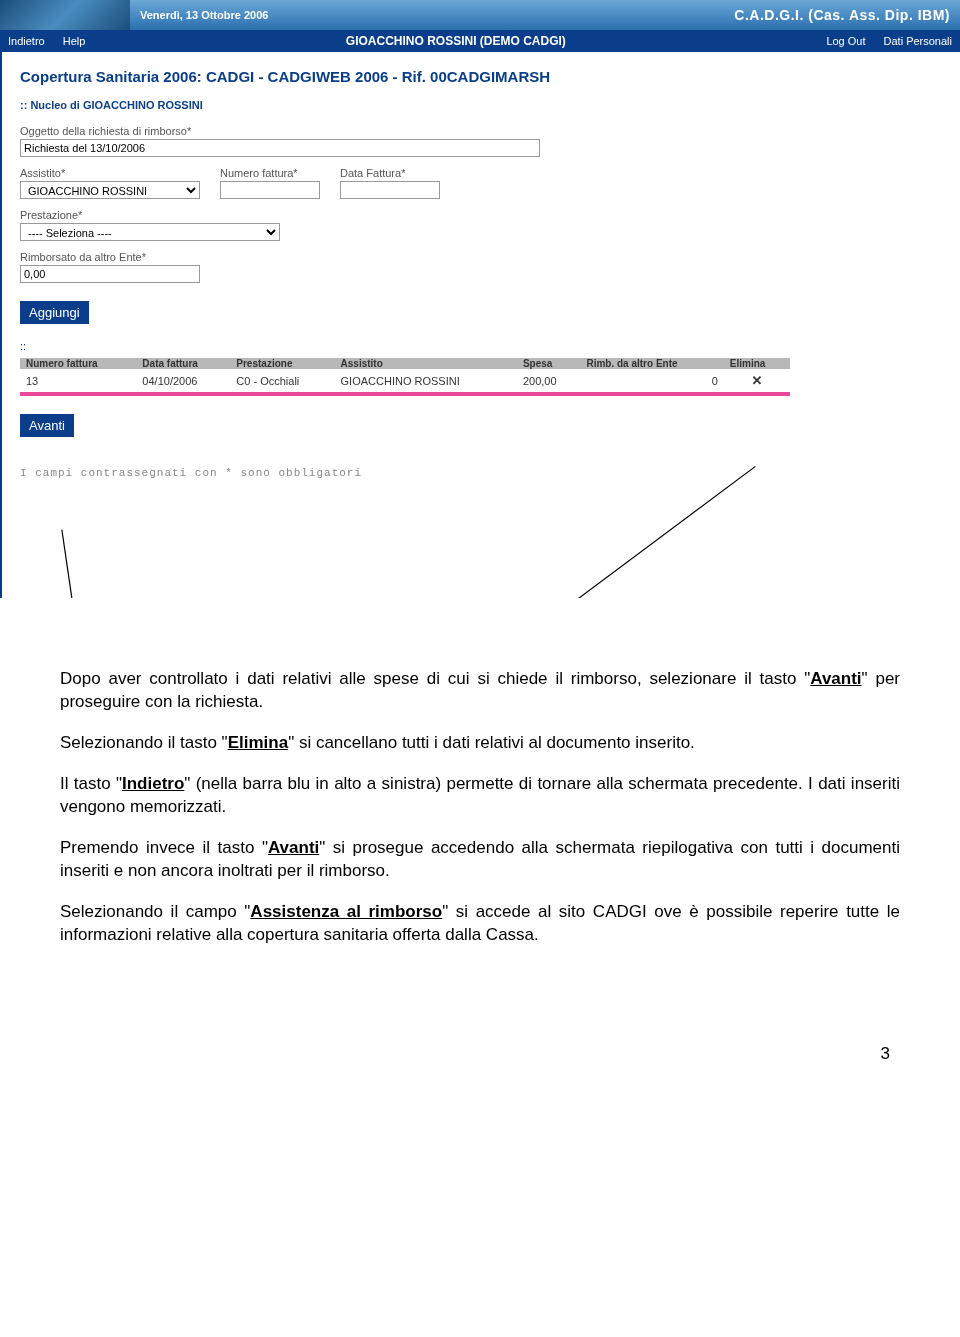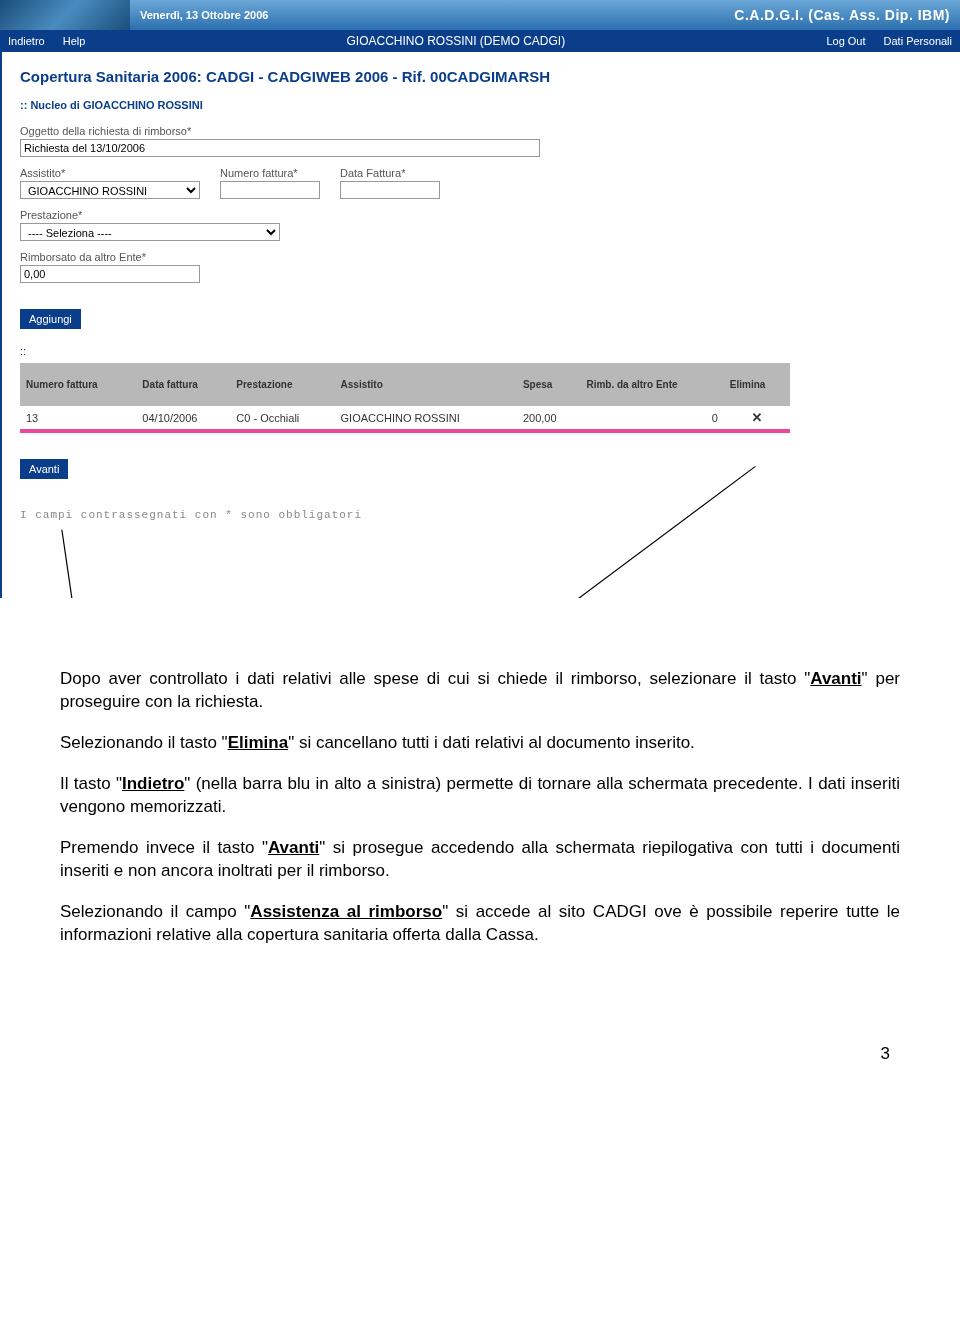--- a/index.html
+++ b/index.html
@@ -37,21 +37,21 @@
     height: 22px;
     background: #0a3e8a;
     color: #fff;
     display: flex;
     align-items: center;
     font-size: 11px;
     padding: 0 8px;
     gap: 18px;
   }
   .navbar .spacer { flex: 1; }
-  .navbar .center { font-weight: normal; font-size: 12px; }
+  .navbar .center { font-weight: bold; font-size: 12px; }
   .navbar span { cursor: pointer; }
   .page-body {
     border-left: 2px solid #0a3e8a;
     padding: 16px 18px 10px 18px;
     background: #fff;
     min-height: 520px;
     position: relative;
   }
   .page-title {
     color: #0a3e8a;
@@ -82,42 +82,42 @@
     box-sizing: border-box;
   }
   .wide { width: 520px; }
   .w180 { width: 180px; }
   .w100 { width: 100px; }
   .w260 { width: 260px; }
   .btn-blue {
     display: inline-block;
     background: #0a3e8a;
     color: #fff;
-    font-size: 11px;
+    font-size: 13px;
     padding: 3px 8px;
     border: 1px solid #0a3e8a;
     cursor: pointer;
-    margin-top: 16px;
+    margin-top: 8px;
   }
   .double-colon {
     color: #0a3e8a;
     font-size: 11px;
     margin: 16px 0 6px 0;
   }
   table.data {
     border-collapse: collapse;
     width: 100%;
     font-size: 11px;
     max-width: 770px;
   }
   table.data th {
     background: #b8b8b8;
     color: #333;
     text-align: left;
-    padding: 16px 6px;
+    padding: 0 6px;
     font-weight: bold;
     font-size: 10px;
   }
   table.data td {
     padding: 4px 6px;
     border-bottom: 4px solid #ec4899;
     color: #333;
   }
   .red-x { color: #cc0000; font-weight: bold; font-size: 13px; text-align: center; cursor: pointer; }
   .footnote {

